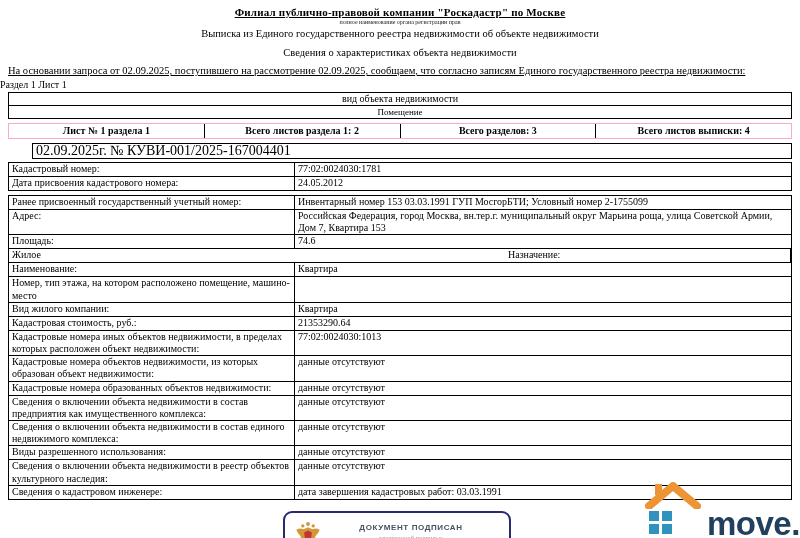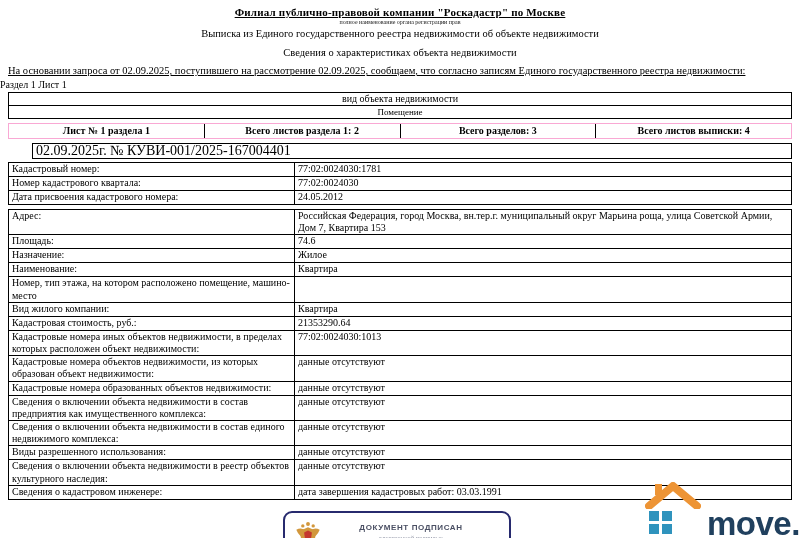--- a/index.html
+++ b/index.html
@@ -115,49 +115,49 @@
 
 <div class="gap3"></div>
 
 <div class="tbl block">
 
     <div class="row">
       <div class="cell label">Кадастровый номер:</div>
       <div class="cell value">77:02:0024030:1781</div>
     </div>
 
-    <div class="row">
-      <div class="cell label">Номер кадастрового квартала:</div>
-      <div class="cell value">77:02:0024030</div>
-    </div>
 
     <div class="row">
       <div class="cell label">Дата присвоения кадастрового номера:</div>
       <div class="cell value">24.05.2012</div>
     </div>
   </div>
 
 <div class="gap4"></div>
 
 <div class="tbl block">
 
+    <div class="row">
+      <div class="cell label">Ранее присвоенный государственный учетный номер:</div>
+      <div class="cell value">Инвентарный номер 153 03.03.1991 ГУП МосгорБТИ; Условный номер 2-1755099</div>
+    </div>
 
     <div class="row">
       <div class="cell label">Адрес:</div>
       <div class="cell value">Российская Федерация, город Москва, вн.тер.г. муниципальный округ Марьина роща, улица Советской Армии, Дом 7, Квартира 153</div>
     </div>
 
     <div class="row">
       <div class="cell label">Площадь:</div>
       <div class="cell value">74.6</div>
     </div>
 
     <div class="row">
+      <div class="cell value">Жилое</div>
       <div class="cell label">Назначение:</div>
-      <div class="cell value">Жилое</div>
     </div>
 
     <div class="row">
       <div class="cell label">Наименование:</div>
       <div class="cell value">Квартира</div>
     </div>
 
     <div class="row">
       <div class="cell label">Номер, тип этажа, на котором расположено помещение, машино-место</div>
     </div>

